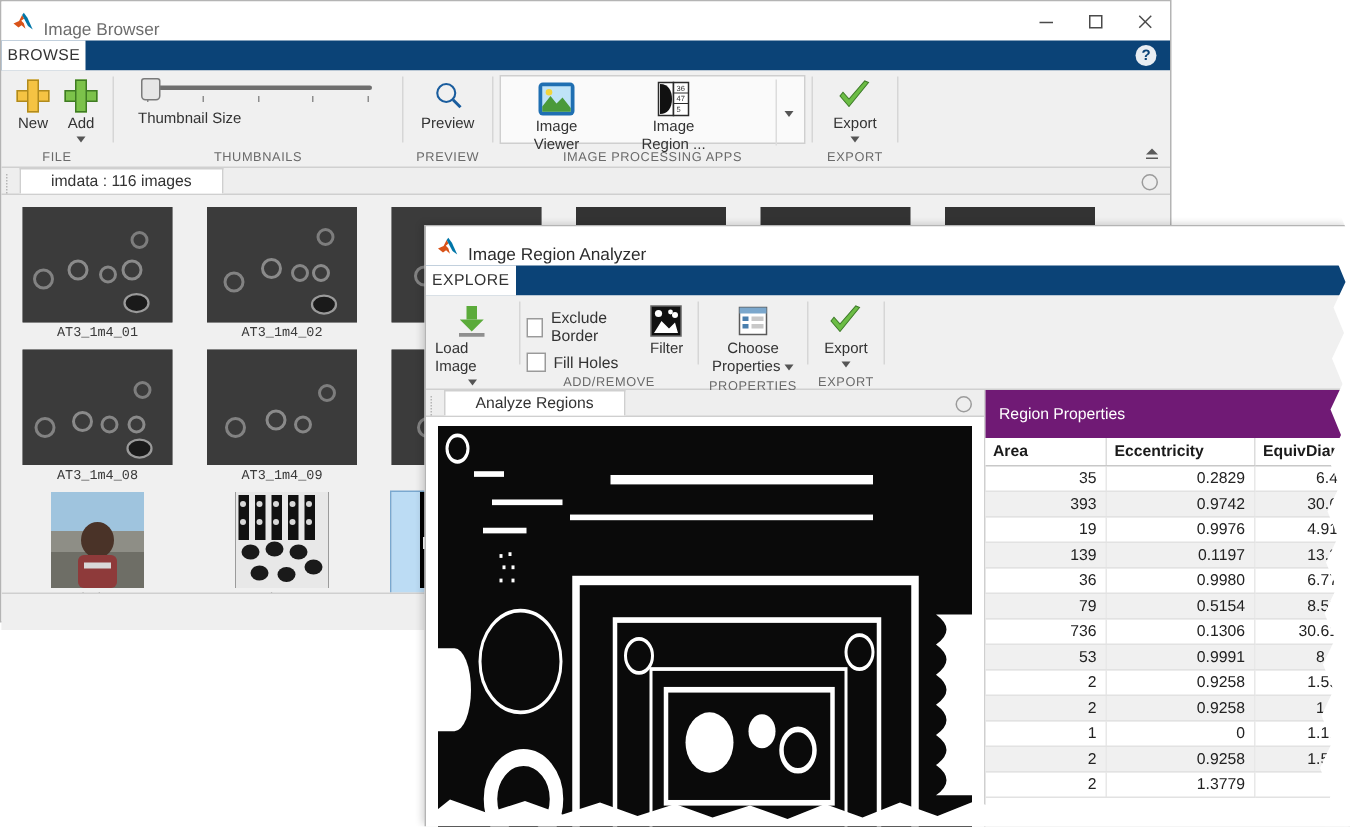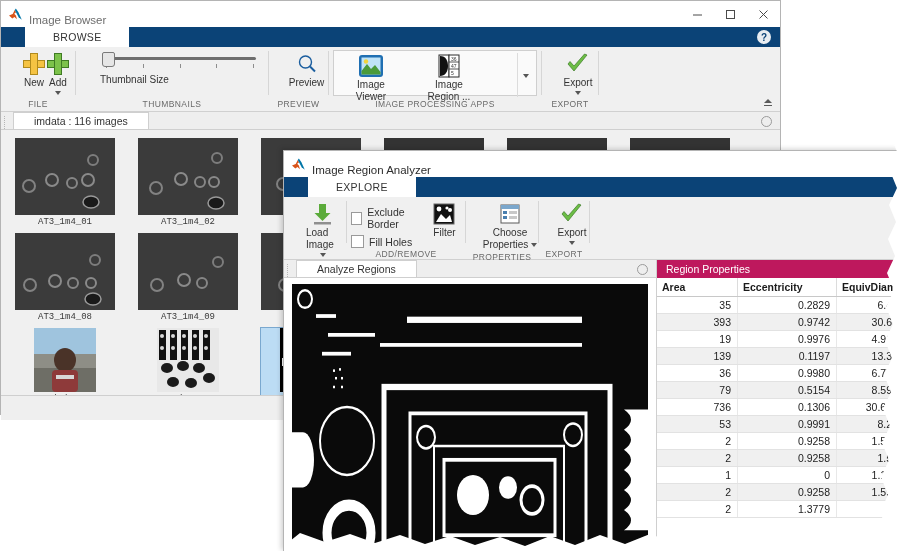--- a/index.html
+++ b/index.html
@@ -17,32 +17,32 @@
     padding-left:7px;box-sizing:border-box;}
   .ml-logo{width:15px;height:13px;margin-right:6px;flex:none;}
   .title-text{font-size:11.5px;color:#6d6d6d;flex:1;margin-top:12px;}
   .win-buttons{display:flex;height:26px;}
   .win-btn{width:33px;height:26px;display:flex;align-items:center;justify-content:center;
     color:#5a5a5a;}
   .win-btn svg{display:block;}
 
   
   .tabstrip{height:20px;background:#0b4377;display:flex;align-items:flex-end;position:relative;}
-  .tabstrip .tab{background:#ffffff;color:#333;height:20px;padding:0 28px;
+  .tabstrip .tab{background:#ffffff;color:#333;height:20px;padding:0 4px;
     display:flex;align-items:center;font-size:10.5px;letter-spacing:.3px;
-    margin-left:24px;}
+    margin-left:0;}
   .help-q{position:absolute;right:9px;top:3px;width:14px;height:14px;border-radius:50%;
     background:#e8edf2;color:#0b4377;font-size:10px;font-weight:bold;
     display:flex;align-items:center;justify-content:center;}
 
   
   .ribbon{height:64px;background:#f0f0f0;display:flex;position:relative;
     border-bottom:1px solid #d0d0d0;}
   .rgroup{display:flex;flex-direction:column;height:64px;position:relative;}
-  .rgroup .rbody{flex:1;display:flex;align-items:flex-start;padding:4px 6px 0 22px;}
+  .rgroup .rbody{flex:1;display:flex;align-items:flex-start;padding:4px 6px 0 6px;}
   .rgroup .rlabel{height:13px;font-size:8.5px;color:#6a6a6a;text-align:center;
     letter-spacing:.4px;line-height:13px;}
   .rsep{width:1px;background:#d6d6d6;margin:4px 0 16px 0;}
   .rbtn{display:flex;flex-direction:column;align-items:center;width:44px;
     font-size:10px;color:#333;line-height:12px;cursor:default;}
   .rbtn .ico{height:26px;display:flex;align-items:center;justify-content:center;}
   .caret{width:0;height:0;border-left:3.5px solid transparent;border-right:3.5px solid transparent;
     border-top:4px solid #555;margin-top:2px;}
 
   
@@ -101,21 +101,21 @@
   .chkbox{width:11px;height:11px;border:1px solid #9a9a9a;background:#fff;margin-right:5px;}
 
   .ira-body{display:flex;height:338px;}
   .ira-left{width:372px;display:flex;flex-direction:column;background:#ffffff;}
   .ira-right{flex:1;background:#ffffff;border-left:1px solid #cfcfcf;}
 
   .canvas{flex:1;background:#ffffff;padding:6px 8px 0 8px;box-sizing:border-box;}
   .binary{width:100%;height:100%;background:#000;position:relative;overflow:hidden;}
 
   
-  .panel-head{height:18px;background:#be185d;color:#fff;font-size:10.5px;
+  .panel-head{height:32px;background:#701a75;color:#fff;font-size:10.5px;
     display:flex;align-items:center;padding-left:9px;}
   table.props{border-collapse:collapse;width:100%;font-size:10.5px;table-layout:fixed;}
   table.props th{background:#ffffff;border-bottom:1px solid #c8c8c8;border-right:1px solid #dcdcdc;
     font-weight:bold;color:#1a1a1a;text-align:left;padding:3px 5px;font-size:10.5px;}
   table.props td{border-bottom:1px solid #e2e2e2;border-right:1px solid #e8e8e8;
     text-align:right;padding:2px 6px 2px 4px;color:#222;}
   table.props tr.alt td{background:#f0f0f0;}
 
   
   .torn-right{position:absolute;right:0;top:0;width:26px;height:100%;pointer-events:none;}

